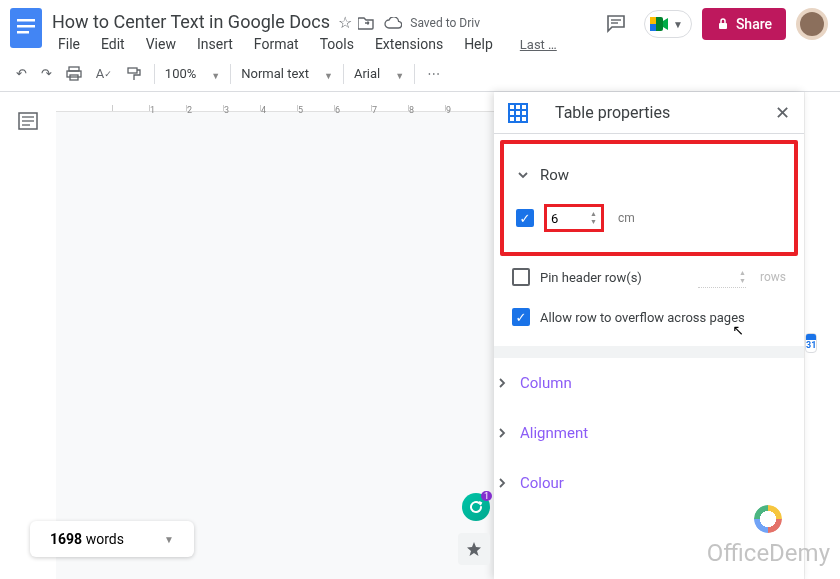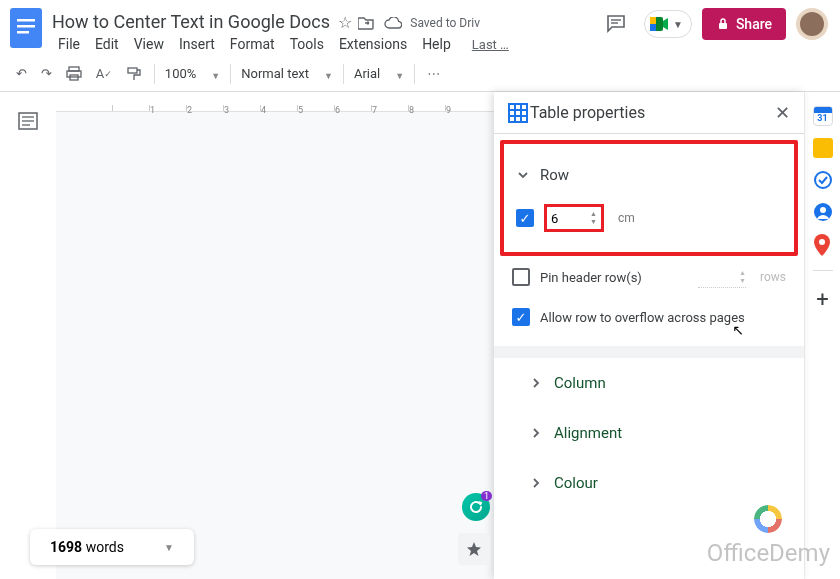--- a/index.html
+++ b/index.html
@@ -5,60 +5,60 @@
   * { box-sizing: border-box; margin: 0; padding: 0; font-family: "Google Sans", Roboto, Arial, sans-serif; }
   body { width: 840px; height: 579px; background: #fff; overflow: hidden; position: relative; }
   .header { display: flex; align-items: flex-start; padding: 6px 12px 0 8px; gap: 8px; }
   .doc-icon { width: 36px; height: 44px; display: flex; align-items: center; justify-content: center; }
   .doc-icon svg { width: 32px; height: 40px; }
   .title-area { flex: 1; }
   .title-row { display: flex; align-items: flex-end; gap: 8px; height: 26px; }
   .doc-title { font-size: 18px; color: #3c4043; }
   .title-icons { display: flex; gap: 6px; align-items: center; color: #5f6368; }
   .saved { font-size: 12px; color: #5f6368; margin-left: 4px; display:flex; align-items:center; gap:8px;}
-  .menu-row { display: flex; gap: 3px; height: 24px; align-items: center; font-size: 14px; color: #3c4043; text-align: right; }
+  .menu-row { display: flex; gap: 9px; height: 24px; align-items: center; font-size: 14px; color: #3c4043; text-align: right; }
   .menu-row span { padding: 2px 6px; cursor: pointer; }
   .last-edit { text-decoration: underline; color:#5f6368; font-size:13px; margin-left:6px;}
   .header-right { display: flex; align-items: center; gap: 10px; }
   .icon-btn { width: 36px; height: 36px; border-radius: 50%; display:flex; align-items:center; justify-content:center; color:#5f6368; cursor:pointer;}
   .meet-btn { border: 1px solid #dadce0; border-radius: 20px; padding: 4px 8px 4px 4px; display:flex; align-items:center; gap:2px;}
   .share-btn { background:#be185d; color:#fff; border:none; border-radius:4px; padding:8px 14px; font-size:14px; font-weight:500; display:flex; align-items:center; gap:6px; cursor:pointer;}
   .avatar { width:32px; height:32px; border-radius:50%; background:#e8d5c4; display:flex; align-items:center; justify-content:center; overflow:hidden;}
   .avatar-inner { width:24px; height:24px; border-radius:50%; background:#8b6f5c;}
   .toolbar { display:flex; align-items:center; gap:2px; padding:4px 10px; border-bottom:1px solid #dadce0; height:36px; font-size:13px; color:#3c4043;}
   .tb-btn { padding:4px 6px; cursor:pointer; color:#5f6368; display:flex; align-items:center;}
   .tb-sep { width:1px; height:20px; background:#dadce0; margin:0 4px;}
   .tb-dd { display:flex; align-items:flex-end; gap:15px; padding:2px 4px; cursor:pointer;}
   .main { display:flex; height: calc(579px - 56px - 36px); position:relative;}
   .left-rail { width:56px; display:flex; flex-direction:column; align-items:center; padding-top:20px; background:#fff;}
   .doc-area { flex:1; background:#f8f9fa; position:relative; overflow:hidden;}
   .ruler { height:20px; background:#fff; border-bottom:1px solid #e0e0e0; position:relative; font-size:9px; color:#888; display:flex; align-items:flex-end; padding-left:56px;}
   .ruler .tick { position:relative; width:37px; border-left:1px solid #ccc; height:6px;}
   .page { background:#fff; margin:14px 0 0 56px; width:360px; min-height:400px; box-shadow:0 0 3px rgba(0,0,0,0.1); padding:40px 20px; position:relative;}
   .table-cell { border:1px solid #000; width:280px; height:210px; padding:6px 8px; font-size:14px; font-family:Arial;}
   .cursor-line { display:inline;}
-  .right-rail { width:36px; display:flex; flex-direction:column; align-items:center; gap:12px; padding-top:14px; border-left:1px solid #f1f1f1;}
+  .right-rail { width:36px; display:flex; flex-direction:row; align-items:center; gap:12px; padding-top:14px; border-left:1px solid #f1f1f1;}
   .side-icon { width:20px; height:20px; border-radius:4px; cursor:pointer;}
   .panel { position:absolute; right:36px; top:0; width:310px; height:100%; background:#fff; box-shadow:-2px 0 8px rgba(0,0,0,0.15); display:flex; flex-direction:column;}
-  .panel-head { display:flex; align-items:center; gap:2px; padding:10px 14px; border-bottom:1px solid #dadce0;}
+  .panel-head { display:flex; align-items:center; gap:27px; padding:10px 14px; border-bottom:1px solid #dadce0;}
   .panel-title { font-size:16px; color:#3c4043; flex:1;}
   .panel-body { padding:0; overflow-y:auto; flex:1;}
   .section { border:4px solid #ea1f26; border-radius:2px; margin:6px 6px 0 6px; padding:8px 8px 14px 8px;}
   .sec-head { display:flex; align-items:center; gap:10px; padding:6px 4px 14px 4px; font-size:15px; color:#3c4043;margin-top:8px;}
   .chev { color:#5f6368;}
   .row-opt { display:flex; align-items:center; gap:10px; padding:6px 4px; font-size:13px; color:#3c4043;}
   .ck { width:18px; height:18px; border:2px solid #5f6368; border-radius:2px; display:flex; align-items:center; justify-content:center; flex-shrink:0;}
   .ck.checked { background:#1a73e8; border-color:#1a73e8; color:#fff;}
   .num-box { border:3px solid #ea1f26; width:60px; height:28px; display:flex; align-items:center; padding:0 4px; font-size:13px; color:#3c4043; position:relative; background:#fff;}
   .num-box input { border:none; width:28px; font-size:13px; outline:none;}
   .spin { display:flex; flex-direction:column; font-size:7px; color:#888; margin-left:auto;}
   .unit { font-size:12px; color:#777; margin-left:4px;}
   .disabled { color:#bbb;}
-  .other-sec { padding:16px 36px; display:flex; align-items:center; gap:12px; font-size:15px; color:#14532d; cursor:pointer;}
-  .word-count { position:absolute; left:30px; bottom:14px; background:#fff; box-shadow:0 1px 4px rgba(0,0,0,0.2); border-radius:6px; padding:10px 20px; display:flex; align-items:center; gap:40px; font-size:14px;}
+  .other-sec { padding:16px 2px; display:flex; align-items:center; gap:12px; font-size:15px; color:#8b5cf6; cursor:pointer;}
+  .word-count { position:absolute; left:30px; bottom:22px; background:#fff; box-shadow:0 1px 4px rgba(0,0,0,0.2); border-radius:6px; padding:10px 20px; display:flex; align-items:center; gap:40px; font-size:14px;}
   .word-count b { font-weight:700;}
   .explore { position:absolute; right:350px; bottom:14px; width:32px; height:32px; background:#f1f3f4; border-radius:4px; display:flex; align-items:center; justify-content:center; cursor:pointer; color:#5f6368;}
   .chat-bubble { position:absolute; right:350px; bottom:58px; width:28px; height:28px; border-radius:50%; background:linear-gradient(135deg,#00c4a7,#00a88f); display:flex; align-items:center; justify-content:center;}
   .chat-badge { position:absolute; top:-2px; right:-2px; background:#8430ce; color:#fff; font-size:9px; border-radius:8px; padding:0 3px;}
   .watermark { position:absolute; right:10px; bottom:12px; font-size:24px; color:#b0b0b0; font-weight:400; display:flex; align-items:center; gap:6px; opacity:0.75; pointer-events:none;flex-direction:column;}
   .wm-ring { width:28px; height:28px; border-radius:50%; background:conic-gradient(#f4b400 0 25%, #db4437 25% 50%, #4285f4 50% 75%, #0f9d58 75%); mask:radial-gradient(circle, transparent 40%, black 41%); -webkit-mask:radial-gradient(circle, transparent 40%, black 41%);}
   .cursor-arrow { position:absolute; right:60px; top:230px; font-size:14px; color:#000;}
   svg { display:block; }
 </style>
 </head>

